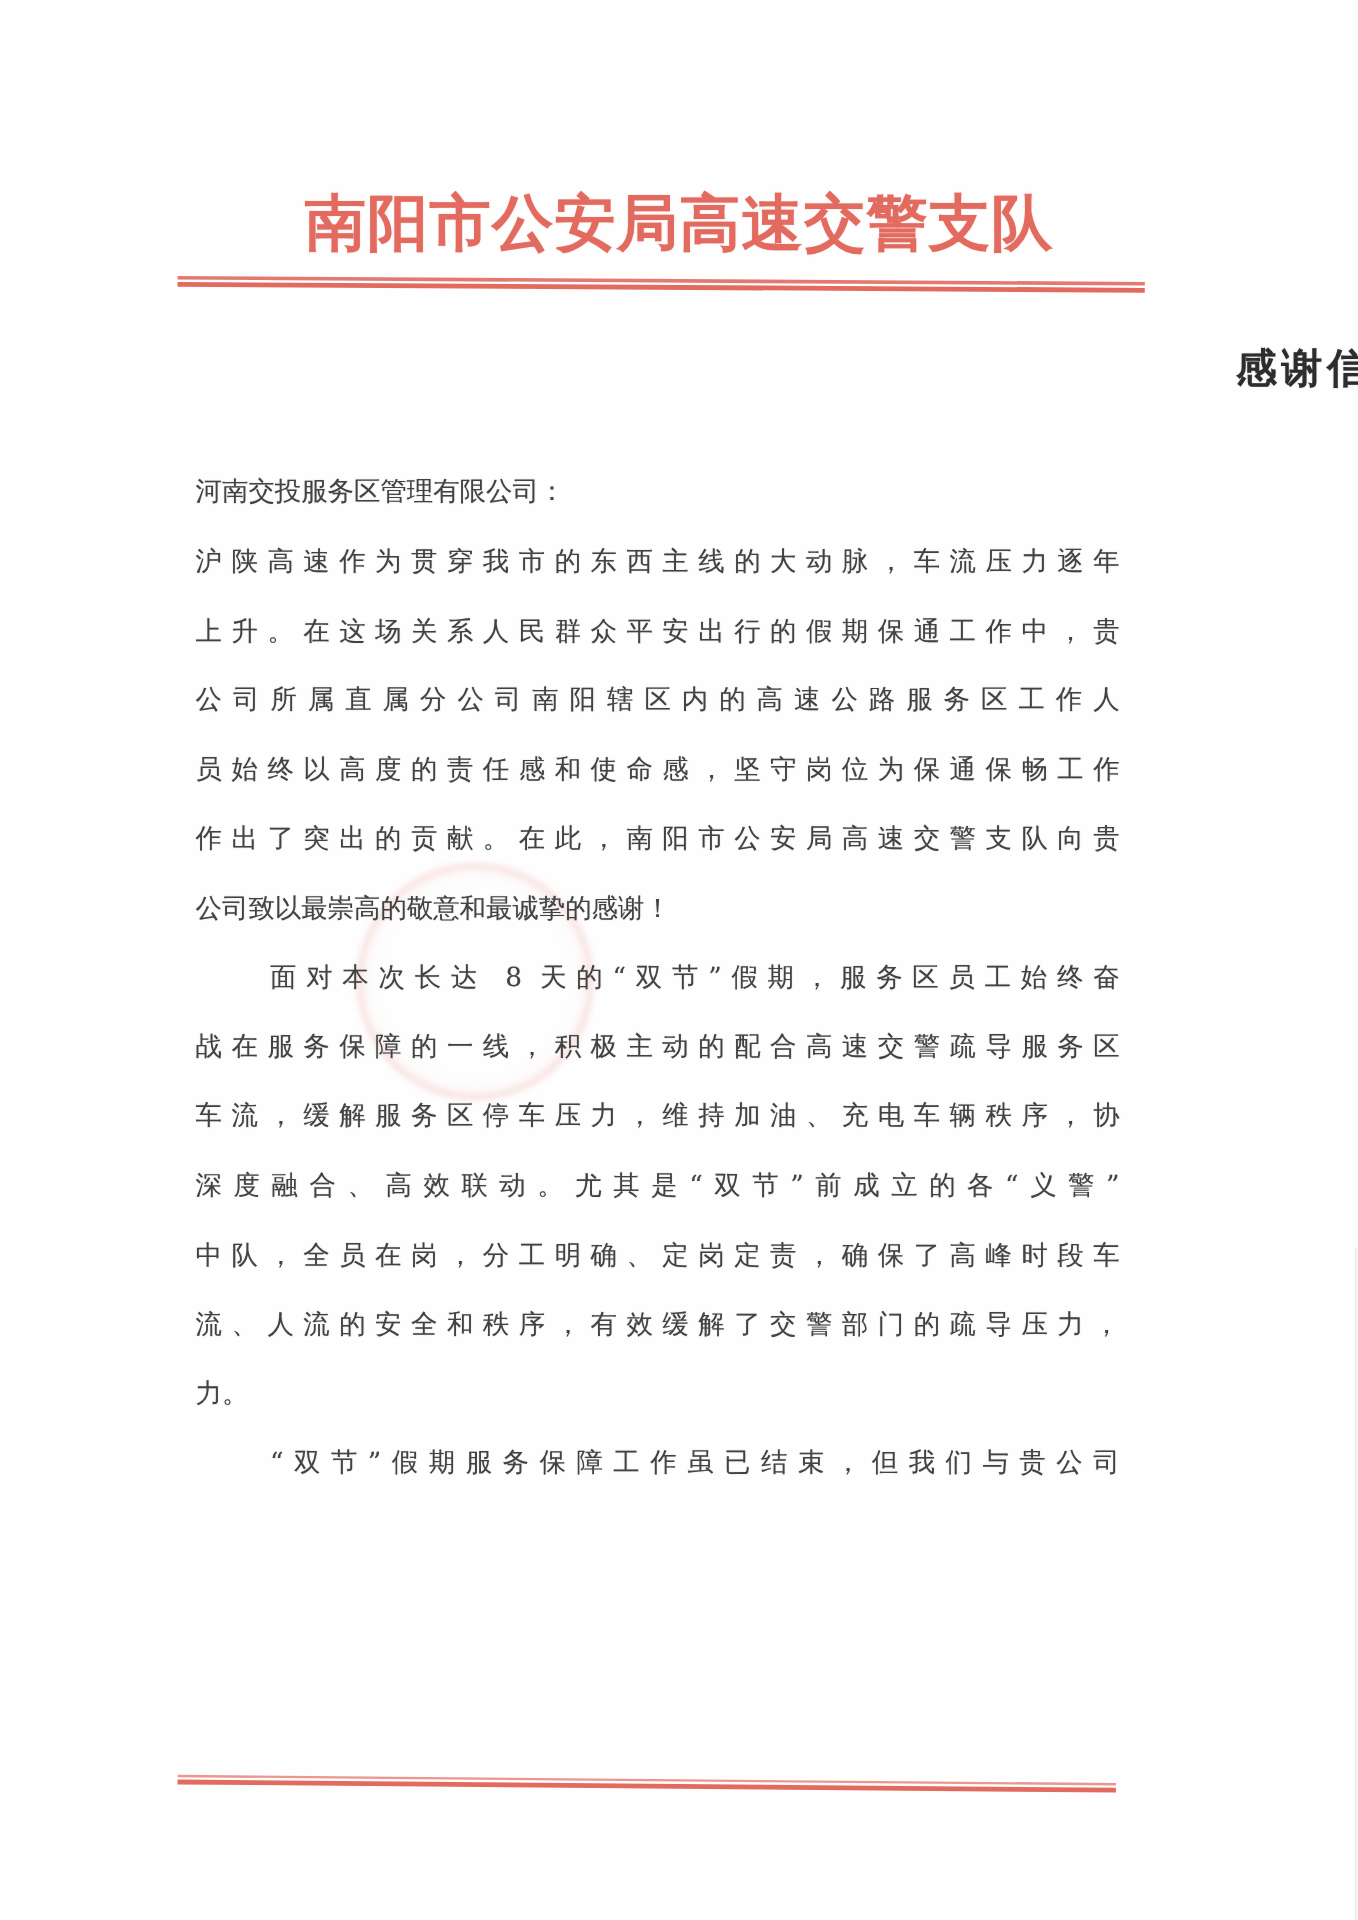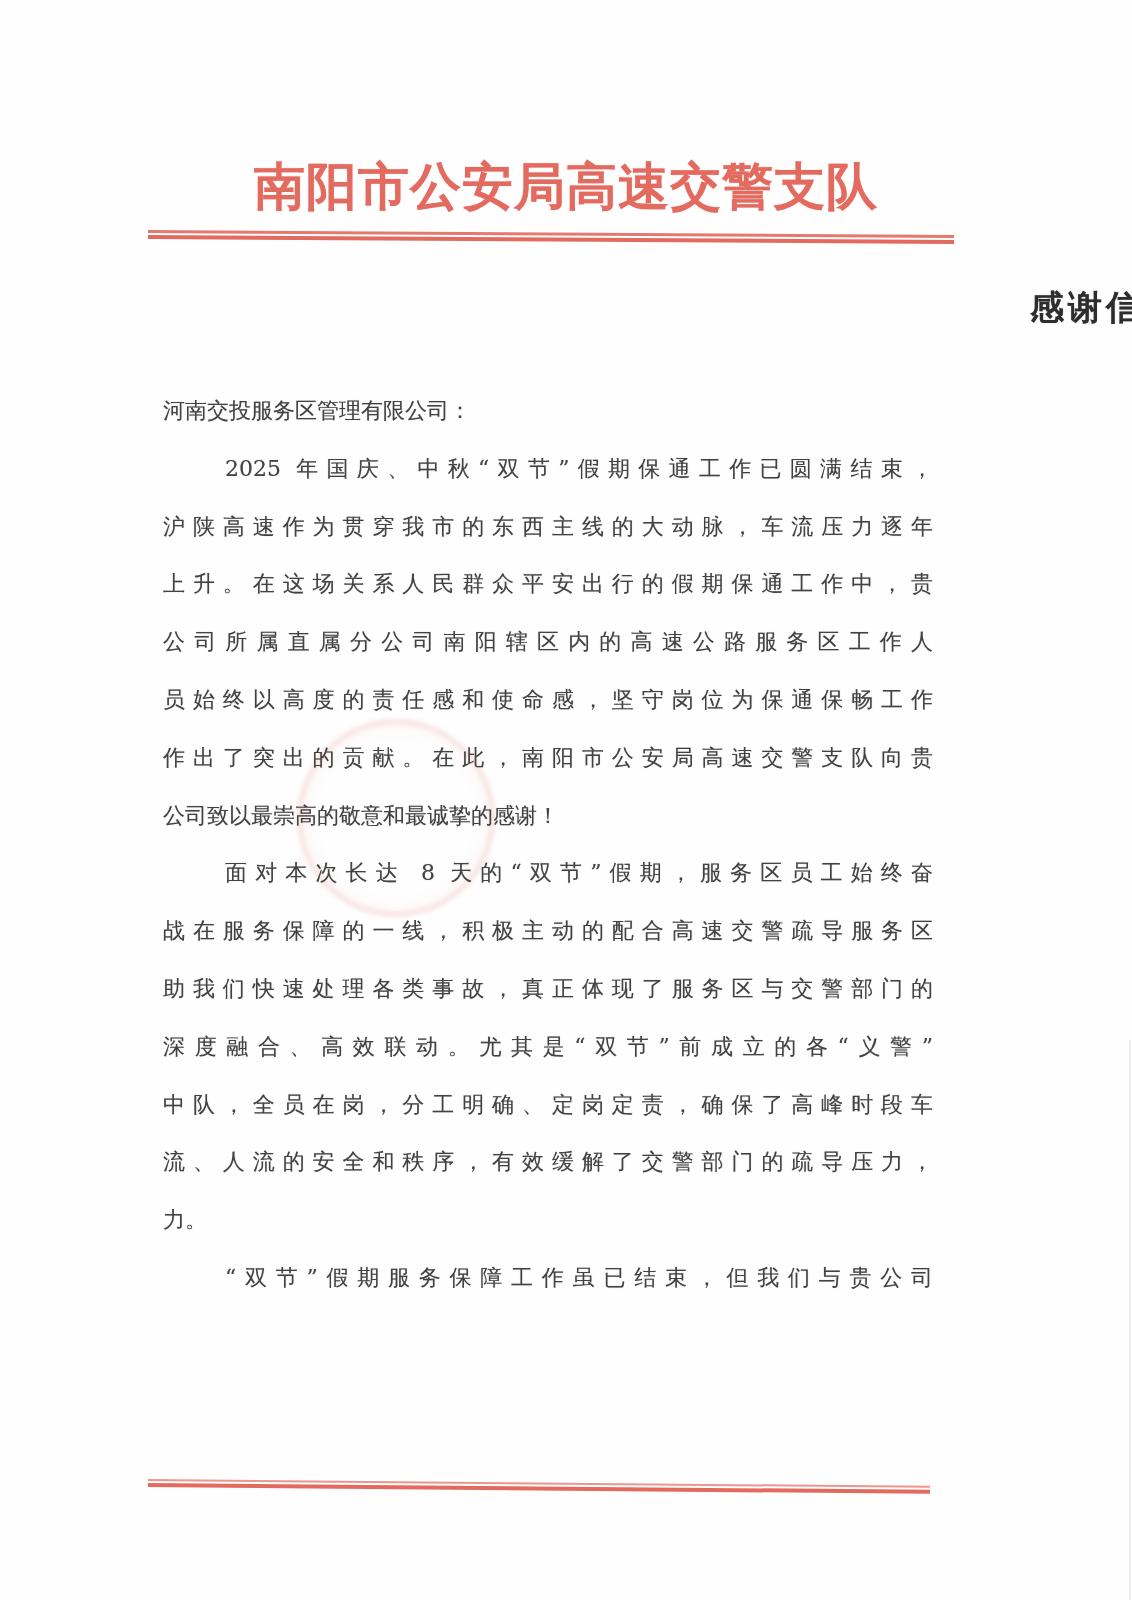--- a/index.html
+++ b/index.html
@@ -92,30 +92,29 @@
     <div class="rule-thin"></div>
     <div class="rule-thick"></div>
   </div>
 
   <div class="doc-title">感谢信</div>
 
   <div class="seal"></div>
 
   <div class="letter-body">
     <div class="line">河南交投服务区管理有限公司：</div>
-    <div class="line j ind">2025 年国庆、中秋“双节”假期保通工作已圆满结束，</div>
     <div class="line j">沪陕高速作为贯穿我市的东西主线的大动脉，车流压力逐年</div>
     <div class="line j">上升。在这场关系人民群众平安出行的假期保通工作中，贵</div>
     <div class="line j">公司所属直属分公司南阳辖区内的高速公路服务区工作人</div>
     <div class="line j">员始终以高度的责任感和使命感，坚守岗位为保通保畅工作</div>
     <div class="line j">作出了突出的贡献。在此，南阳市公安局高速交警支队向贵</div>
     <div class="line">公司致以最崇高的敬意和最诚挚的感谢！</div>
     <div class="line j ind">面对本次长达 8 天的“双节”假期，服务区员工始终奋</div>
     <div class="line j">战在服务保障的一线，积极主动的配合高速交警疏导服务区</div>
-    <div class="line j">助我们快速处理各类事故，真正体现了服务区与交警部门的</div>
+    <div class="line j">车流，缓解服务区停车压力，维持加油、充电车辆秩序，协</div>
     <div class="line j">深度融合、高效联动。尤其是“双节”前成立的各“义警”</div>
     <div class="line j">中队，全员在岗，分工明确、定岗定责，确保了高峰时段车</div>
     <div class="line j">流、人流的安全和秩序，有效缓解了交警部门的疏导压力，</div>
     <div class="line">力。</div>
     <div class="line j ind">“双节”假期服务保障工作虽已结束，但我们与贵公司</div>
   </div>
 
   <div class="footer-rule">
     <div class="rule-thin"></div>
     <div class="rule-thick"></div>

